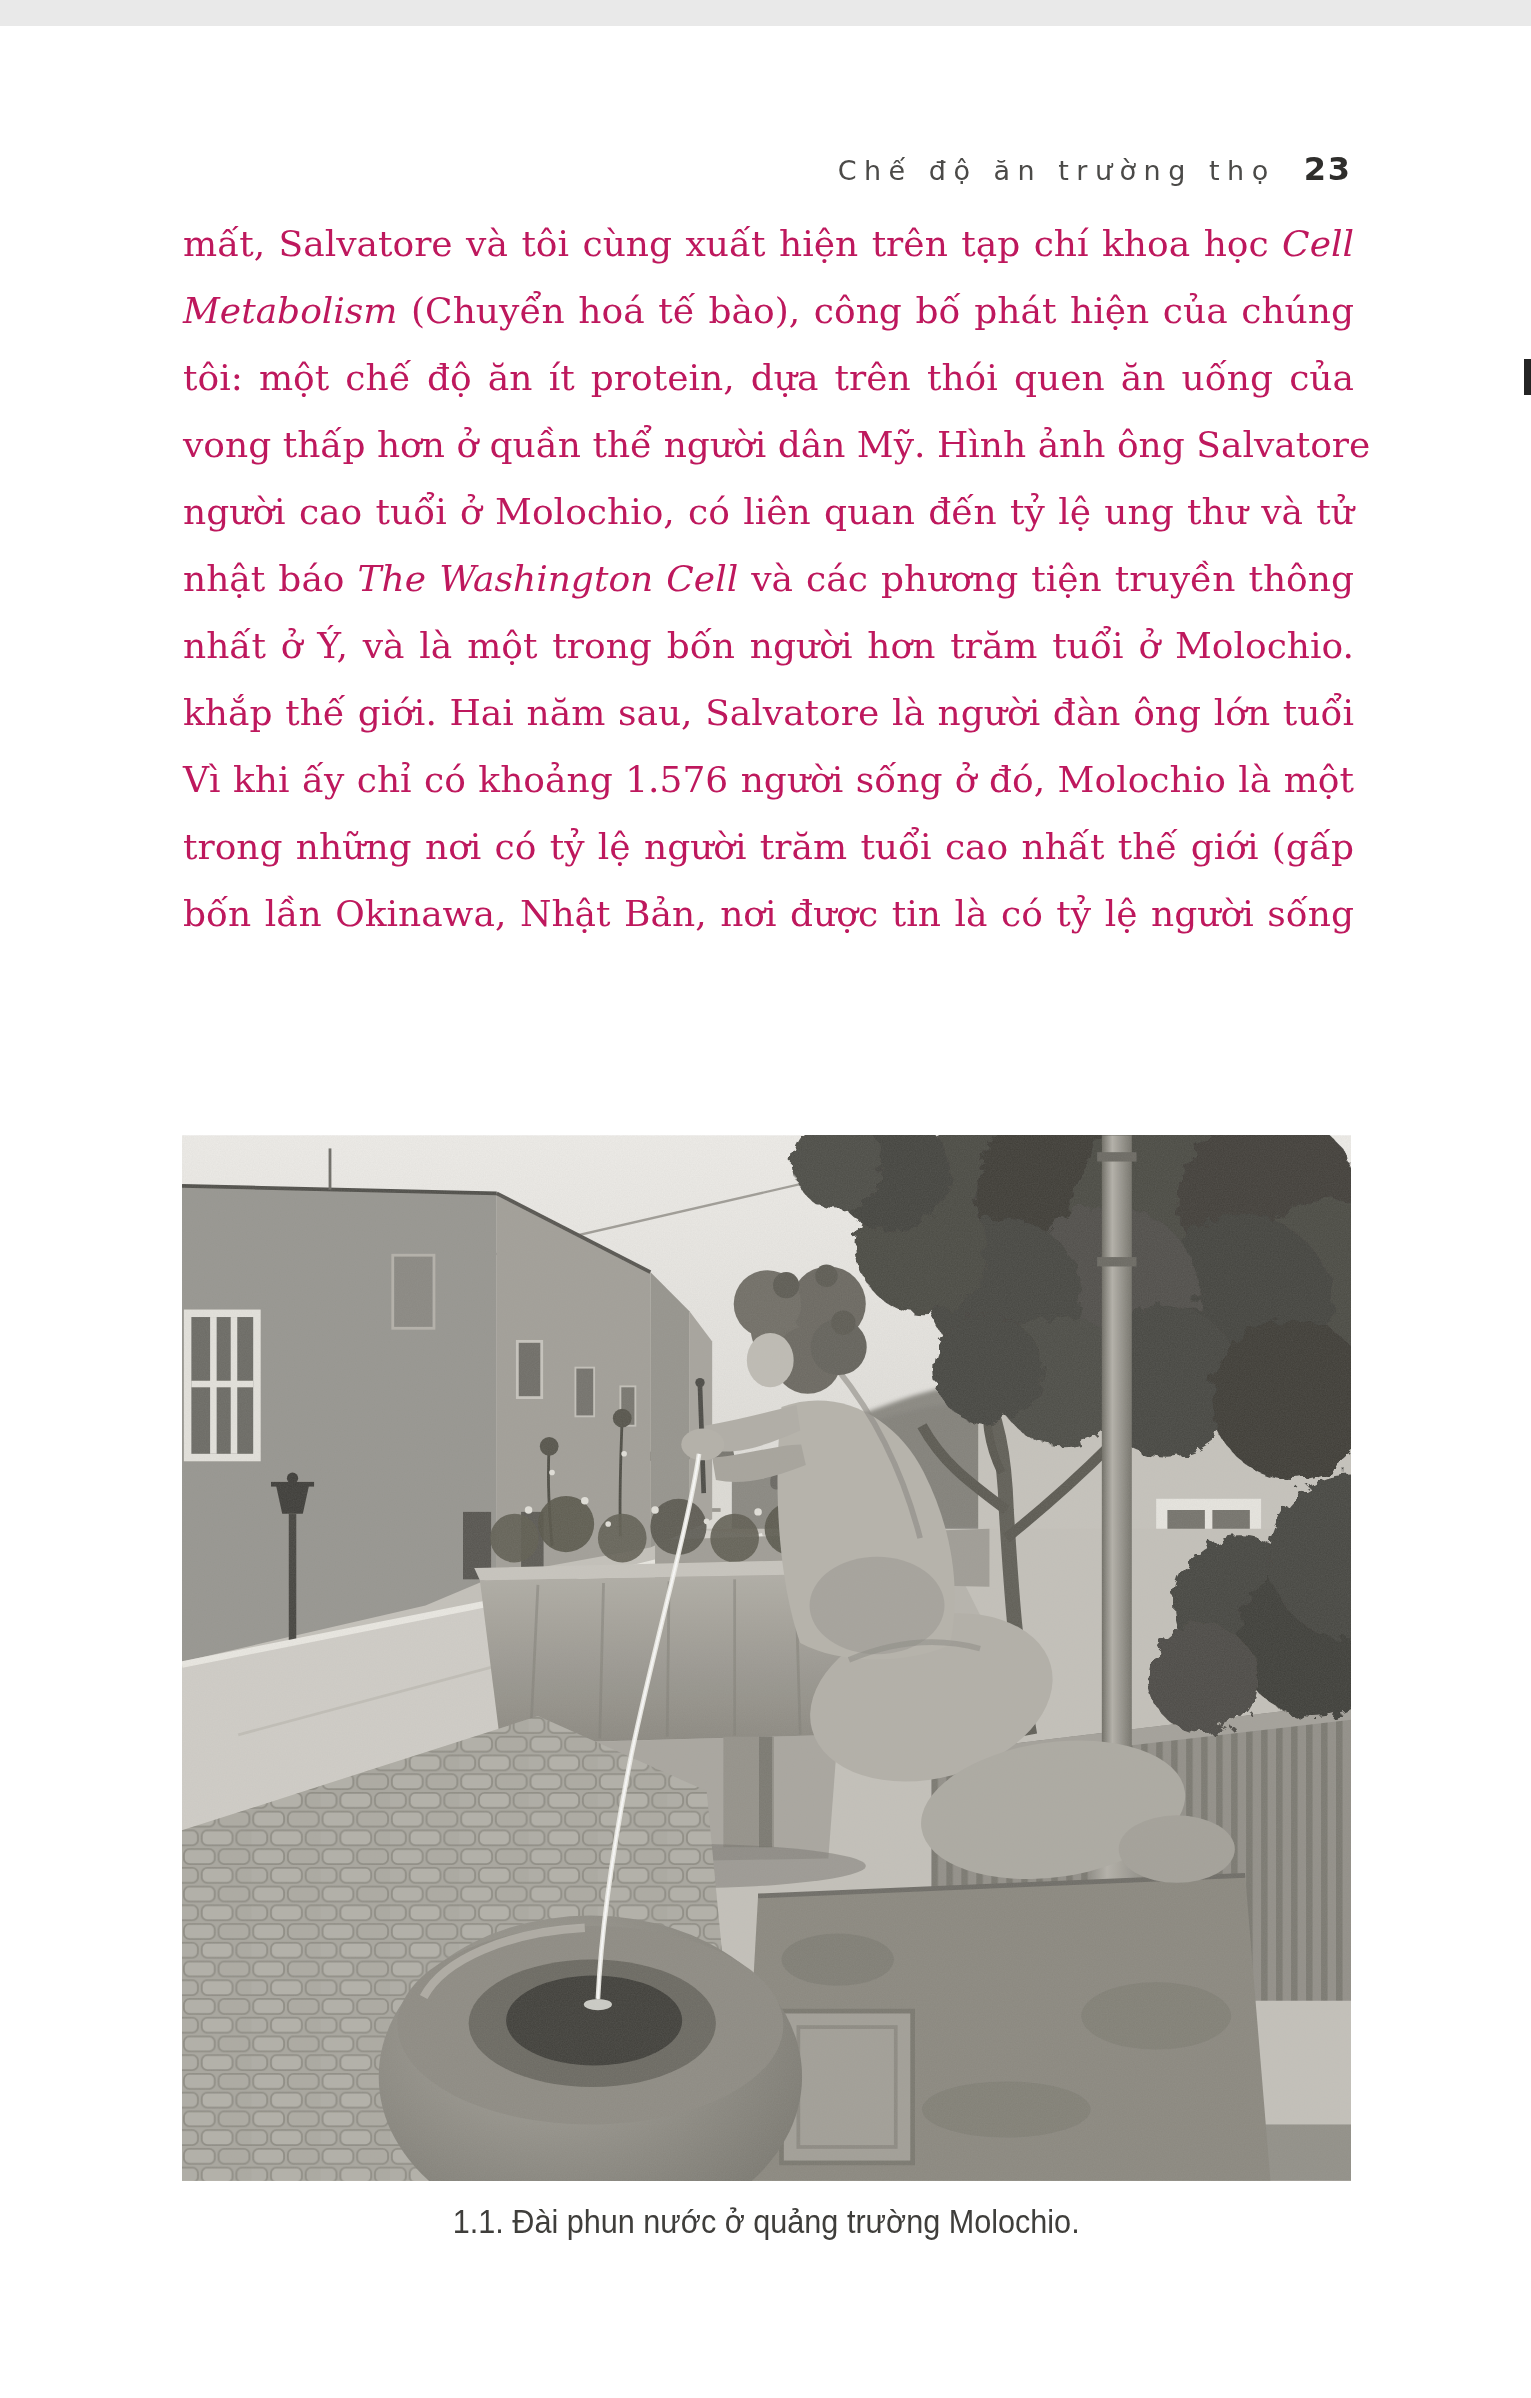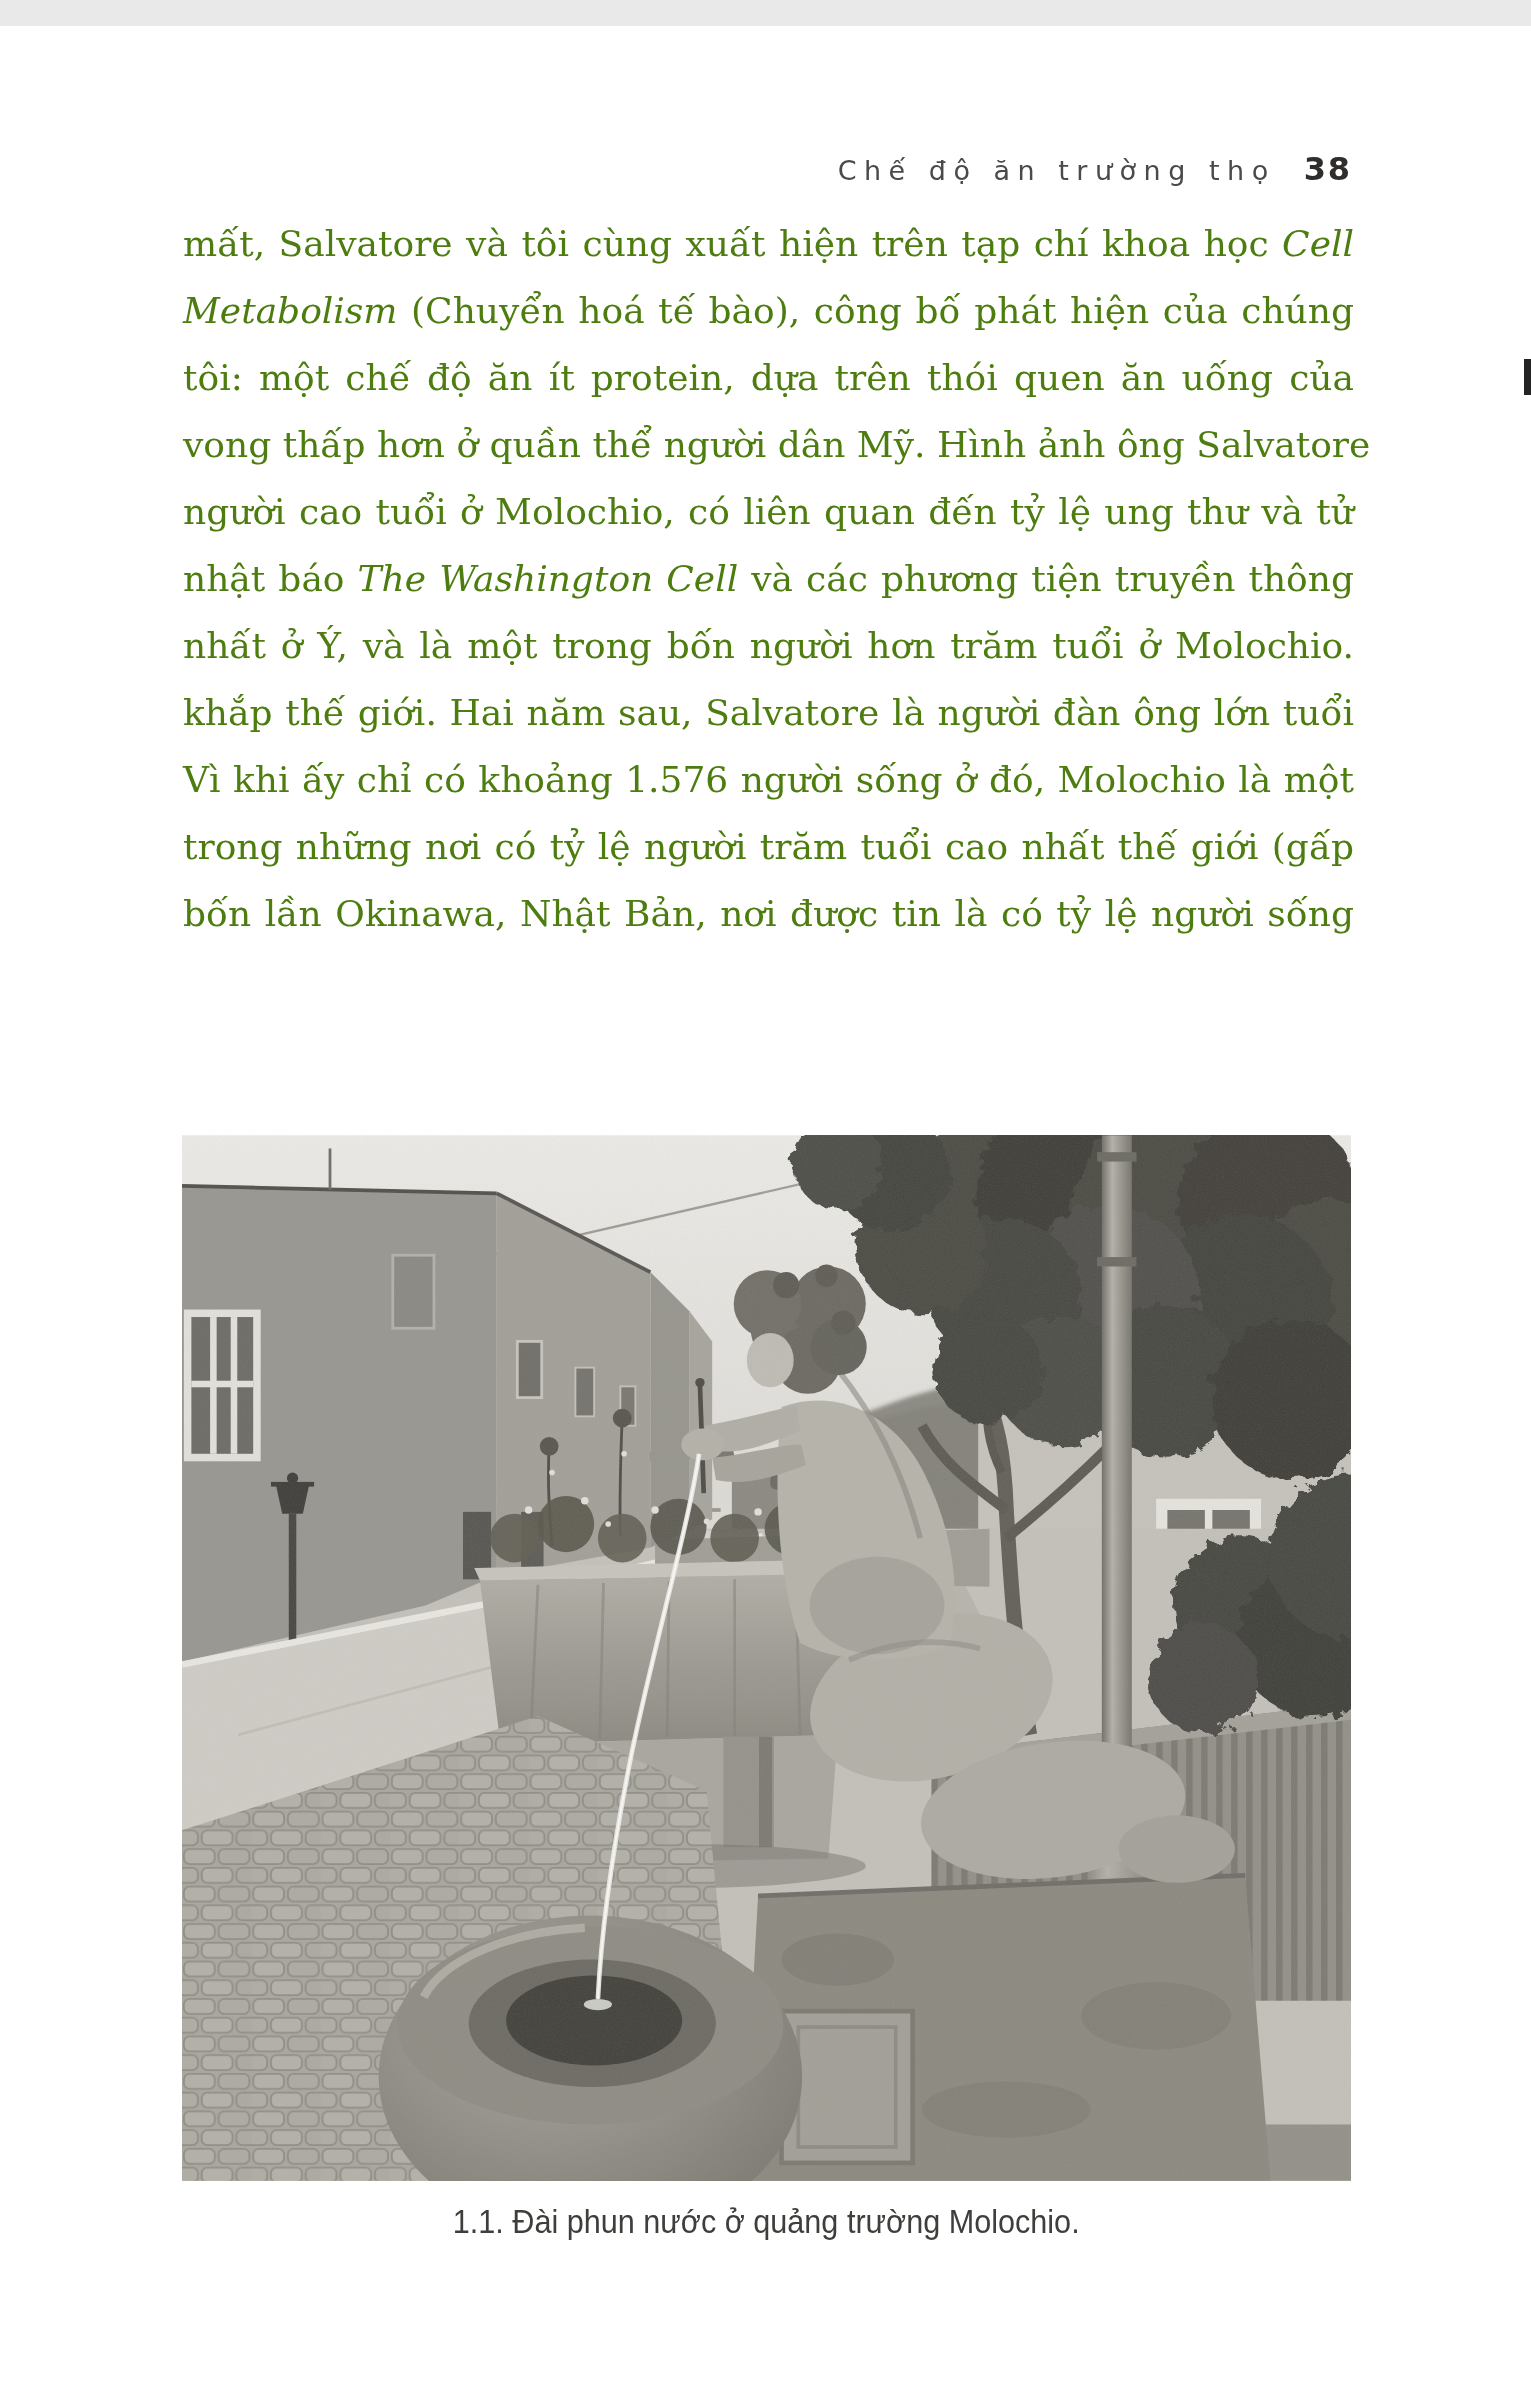--- a/index.html
+++ b/index.html
@@ -19,21 +19,21 @@
   }
   .running-header .rh-title{
     font-size:27px;letter-spacing:7.5px;color:#4b4a48;font-weight:500;
   }
   .running-header .rh-page{
     font-size:32px;font-weight:bold;color:#2f2e2c;letter-spacing:1.9px;
   }
   
   .body-text{
     position:absolute;left:183px;top:184px;width:1171px;
-    font-size:36px;color:#4d7c0f;line-height:67px;
+    font-size:36px;color:#be185d;line-height:67px;
   }
   .body-text .line{
     text-align:justify;text-align-last:justify;
     white-space:nowrap;height:67px;overflow:visible;
   }
   .body-text .line.noj{text-align-last:left;}
   .body-text .it{font-style:italic;}
   
   .figure{position:absolute;left:182px;top:1109px;width:1169px;height:1046px;}
   .figure svg{display:block;filter:blur(0.5px) contrast(0.98);}
@@ -50,21 +50,21 @@
     background:#242424;
   }
 </style>
 </head>
 <body>
 
 <div class="page">
 
   <div class="running-header">
     <span class="rh-title">Chế độ ăn trường thọ</span>
-    <span class="rh-page">38</span>
+    <span class="rh-page">23</span>
   </div>
 
   <div class="body-text">
       <div class="line"><span>mất, Salvatore và tôi cùng xuất hiện trên tạp chí khoa học </span><span class="it">Cell</span></div>
       <div class="line"><span class="it">Metabolism</span><span> (Chuyển hoá tế bào), công bố phát hiện của chúng</span></div>
       <div class="line"><span>tôi: một chế độ ăn ít protein, dựa trên thói quen ăn uống của</span></div>
       <div class="line"><span>vong thấp hơn ở quần thể người dân Mỹ. Hình ảnh ông Salvatore</span></div>
       <div class="line"><span>người cao tuổi ở Molochio, có liên quan đến tỷ lệ ung thư và tử</span></div>
       <div class="line"><span>nhật báo </span><span class="it">The Washington Cell</span><span> và các phương tiện truyền thông</span></div>
       <div class="line"><span>nhất ở Ý, và là một trong bốn người hơn trăm tuổi ở Molochio.</span></div>

